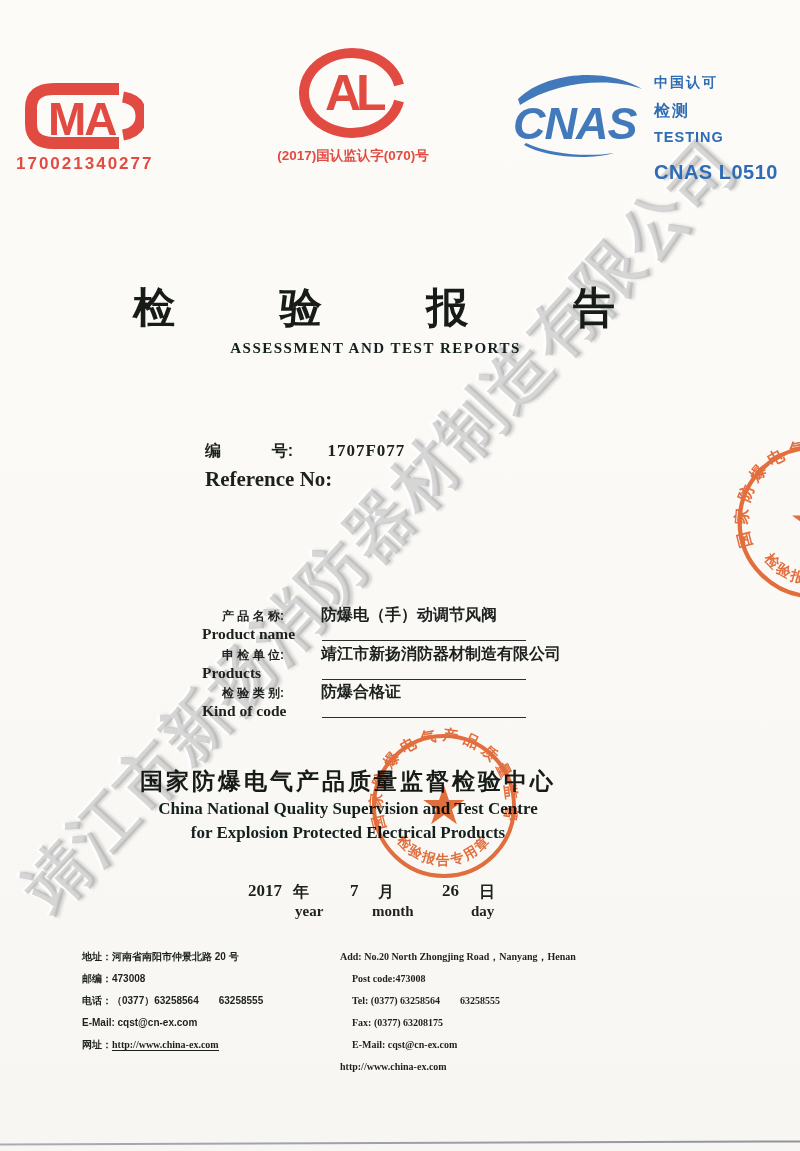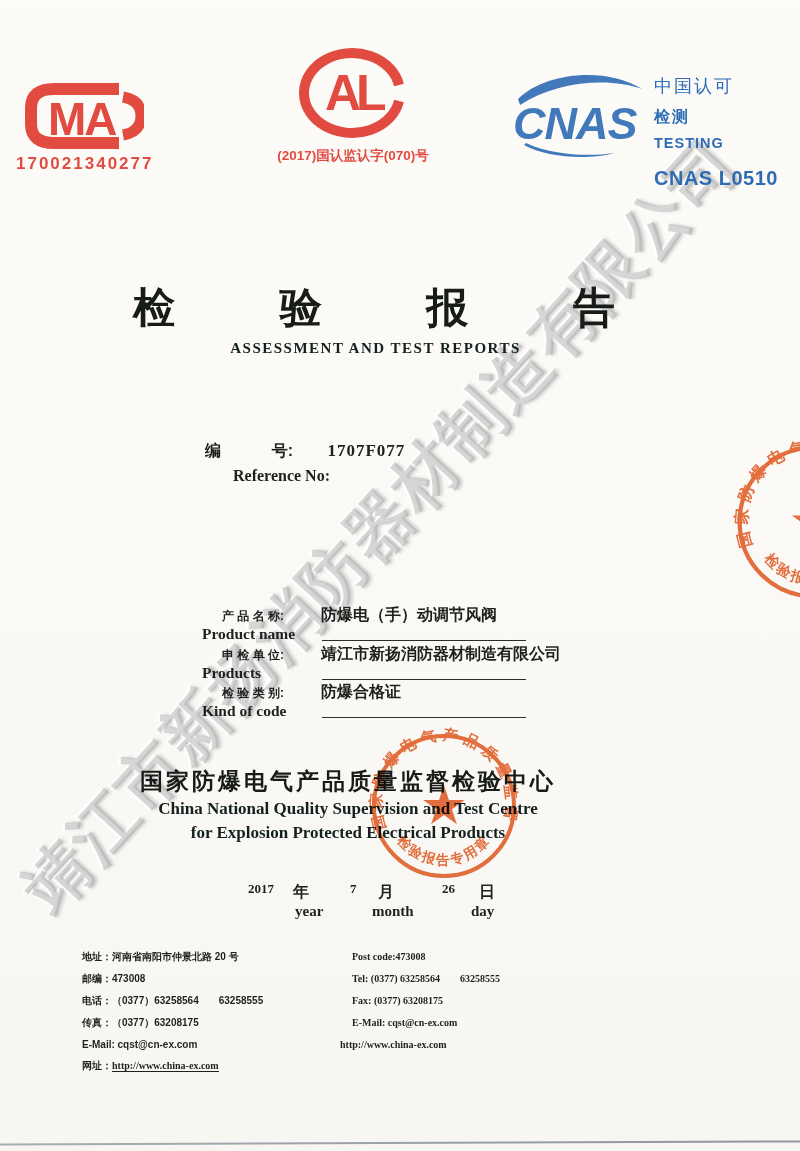--- a/index.html
+++ b/index.html
@@ -24,54 +24,54 @@
   .blue-fill{fill:#2e6cb4;}
   .cma{left:22px;top:80px;}
   .cma svg,.cal svg,.cnas svg{opacity:.9;}
   .cma-number{position:absolute;left:16px;top:154px;z-index:2;width:150px;
     color:#df392e;font-weight:700;font-size:17px;letter-spacing:2px;opacity:.9;}
   .cal{left:297px;top:46px;}
   .cal-caption{position:absolute;left:268px;top:147px;z-index:2;width:170px;text-align:center;
     color:#df392e;font-weight:700;font-size:13.5px;opacity:.9;}
   .cnas{left:512px;top:63px;}
   .cnas-lines{position:absolute;left:654px;top:74px;z-index:2;color:#2e6cb4;}
-  .cnas-zh1{font-size:18px;font-weight:400;letter-spacing:2px;}
+  .cnas-zh1{font-size:14px;font-weight:700;letter-spacing:2px;}
   .cnas-zh2{font-size:16px;font-weight:700;letter-spacing:2px;margin-top:9px;}
   .cnas-en1{font-size:14.5px;font-weight:700;letter-spacing:1px;margin-top:7px;}
   .cnas-en2{font-size:20px;font-weight:700;letter-spacing:.5px;margin-top:16px;}
   
   .title-zh{position:absolute;left:133px;top:280px;width:482px;z-index:2;
     display:flex;justify-content:space-between;
     font-family:"Liberation Serif",serif;font-weight:700;font-size:42px;color:#171c18;}
   .title-en{position:absolute;left:103px;top:340px;width:545px;z-index:2;text-align:center;
     font-family:"Liberation Serif",serif;font-weight:700;font-size:15px;letter-spacing:1.5px;color:#14201d;}
   
   .ref{position:absolute;left:205px;top:441px;z-index:2;}
   .ref-zh{display:inline-flex;width:88px;justify-content:space-between;
     font-weight:700;font-size:16px;}
   .ref-val{margin-left:30px;font-family:"Liberation Serif",serif;font-weight:700;
     font-size:17px;letter-spacing:1px;}
-  .ref-en{margin-top:5px;font-family:"Liberation Serif",serif;font-weight:700;font-size:16px;margin-left:28px;}
+  .ref-en{margin-top:5px;font-family:"Liberation Serif",serif;font-weight:700;font-size:21px;}
   
   .fields{position:absolute;left:202px;top:605px;width:324px;z-index:2;}
   .field{height:38.5px;}
   .row-zh{display:flex;align-items:baseline;height:21px;}
   .f-label{flex:0 0 99px;font-weight:700;font-size:12px;white-space:nowrap;margin-left:20px;}
   .f-val{font-weight:700;font-size:16px;white-space:nowrap;}
   .row-en{display:flex;align-items:flex-end;height:17px;}
   .f-en{flex:0 0 120px;font-family:"Liberation Serif",serif;font-weight:700;font-size:15.5px;}
   .f-line{flex:1;border-bottom:1.6px solid #2b2f2b;margin-bottom:2px;height:12px;}
   
   .centre{position:absolute;left:62px;top:767px;width:572px;z-index:2;text-align:center;}
   .centre-zh{font-weight:700;font-size:23px;letter-spacing:3px;color:#171c18;line-height:28px;white-space:nowrap;}
   .centre-en{font-family:"Liberation Serif",serif;font-weight:700;font-size:17px;line-height:21px;margin-top:3px;color:#14201d;}
   
   .date{position:absolute;left:238px;top:881px;width:290px;height:46px;z-index:2;}
   .date span{position:absolute;white-space:nowrap;}
-  .d-num{font-family:"Liberation Serif",serif;font-weight:700;font-size:13px;}
+  .d-num{font-family:"Liberation Serif",serif;font-weight:700;font-size:17px;}
   .d-unit{font-weight:700;font-size:16px;}
   .d-en{font-family:"Liberation Serif",serif;font-weight:700;font-size:15px;top:22px;}
   
   .f-col{position:absolute;top:946px;z-index:2;display:flex;flex-direction:column;}
   .f-left{left:82px;width:260px;}
   .f-right{left:340px;width:330px;font-family:"Liberation Serif",serif;}
   .f-row{height:21.9px;display:flex;align-items:center;font-weight:700;font-size:10px;white-space:nowrap;}
   .f-row.indent{padding-left:12px;}
   .link{font-family:"Liberation Serif",serif;border-bottom:1.6px solid #1d211e;padding-bottom:0px;}
   
@@ -192,28 +192,28 @@
     <span class="d-unit" style="left:241px;top:1px;">日</span>
     <span class="d-en" style="left:57px;">year</span>
     <span class="d-en" style="left:134px;">month</span>
     <span class="d-en" style="left:233px;">day</span>
   </div>
 
   <div class="f-col f-left">
     <div class="f-row">地址：河南省南阳市仲景北路 20 号</div>
     <div class="f-row">邮编：473008</div>
     <div class="f-row">电话：（0377）63258564　　63258555</div>
-    <div class="f-row">传真：（0377）63208175</div>
     <div class="f-row">E-Mail: cqst@cn-ex.com</div>
     <div class="f-row">
       <span>网址：</span>
       <span class="link">http://www.china-ex.com</span>
     </div>
   </div>
   <div class="f-col f-right">
+    <div class="f-row">Add: No.20 North Zhongjing Road，Nanyang，Henan</div>
     <div class="f-row indent">Post code:473008</div>
     <div class="f-row indent">Tel: (0377) 63258564　　63258555</div>
     <div class="f-row indent">Fax: (0377) 63208175</div>
     <div class="f-row indent">E-Mail: cqst@cn-ex.com</div>
     <div class="f-row">http://www.china-ex.com</div>
   </div>
 
   <svg class="seal seal-b" width="160" height="160" viewBox="0 0 160 160">
     <circle class="seal-ring" cx="80" cy="80" r="70"></circle>
     <path id="sealB-top" d="M 24,106 A 63,63 0 1 1 136,106" fill="none"></path>

